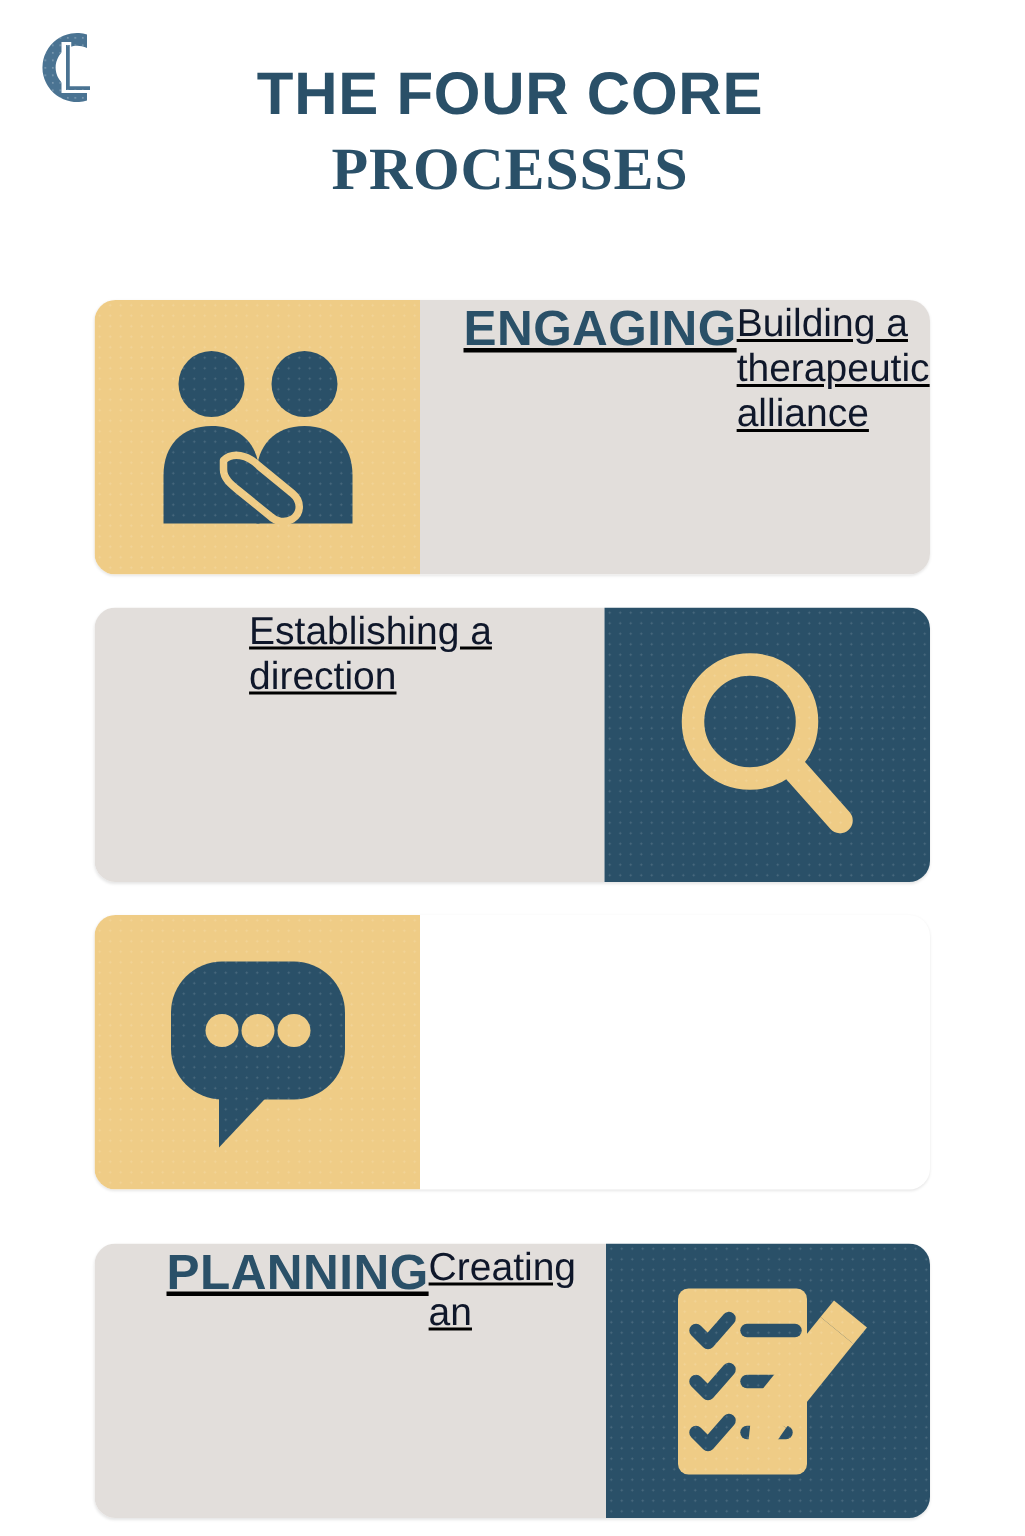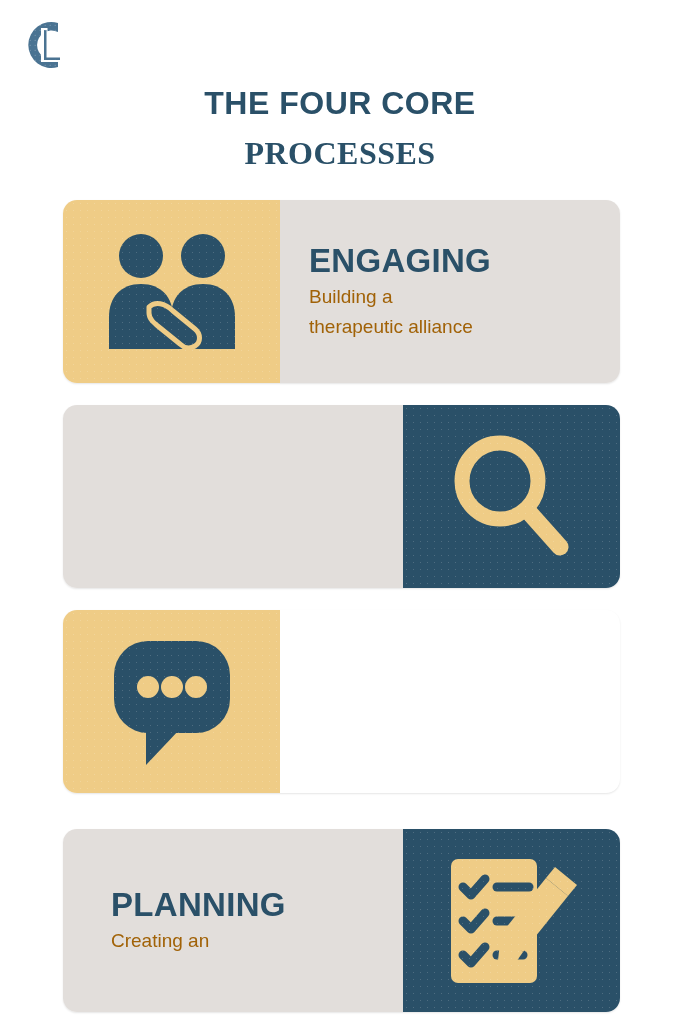--- a/index.html
+++ b/index.html
@@ -26,25 +26,24 @@
 
   
   .headline {
     position: absolute;
     left: 100px;
     top: 38px;
     width: 480px;
     text-align: center;
     color: #2A5068;
     font-weight: 700;
-    font-size: 32px;
+    font-size: 40px;
     line-height: 50px;
     letter-spacing: 0.5px;
     text-transform: uppercase;
-    margin-top: 40px;
   }
   .headline .l2 { display: block; font-family: Liberation Serif, serif; }
 
   
   .cards {
     position: absolute;
     left: 63px;
     top: 200px;
     width: 557px;
   }
@@ -66,39 +65,40 @@
     justify-content: center;
     position: relative;
   }
   .icon-pane.yellow { background: #EFCC86; }
   .icon-pane.navy   { background: #2A5068; }
 
   .text-pane {
     flex: 1 1 auto;
     background: #E2DEDB;
     display: flex;
-    flex-direction: column;
+    flex-direction: row;
     justify-content: center;
     padding: 0 26px 0 29px;
     box-sizing: border-box;
+    text-decoration: underline;
   }
   .card.reversed .text-pane { padding: 0 20px 0 48px; }
 
   .card-title {
     color: #2A5068;
     font-weight: 700;
     font-size: 33px;
     line-height: 38px;
     letter-spacing: 0.3px;
     text-transform: uppercase;
     margin-bottom: 2px;
   }
   .card-sub {
-    color: #a16207;
-    font-size: 19px;
+    color: #0f172a;
+    font-size: 26px;
     line-height: 30px;
     font-weight: 400;
   }
 
   
   .grain::after {
     content: "";
     position: absolute;
     inset: 0;
     pointer-events: none;
@@ -150,20 +150,24 @@
       <div class="card-title">ENGAGING</div>
       <div class="card-sub">
         <span>Building a</span><br>
         <span>therapeutic alliance</span>
       </div>
     </div>
   </div>
 
   <div class="card reversed">
     <div class="text-pane">
+      <div class="card-sub">
+        <span>Establishing a</span><br>
+        <span>direction</span>
+      </div>
     </div>
     <div class="icon-pane navy grain">
       <svg width="140" height="140" viewBox="0 0 140 140" aria-hidden="true">
         <circle cx="58" cy="54" r="38" fill="none" stroke="#EFCC86" stroke-width="15"></circle>
         <line x1="86" y1="84" x2="118" y2="120" stroke="#EFCC86" stroke-width="17" stroke-linecap="round"></line>
       </svg>
     </div>
   </div>
 
   <div class="card">

